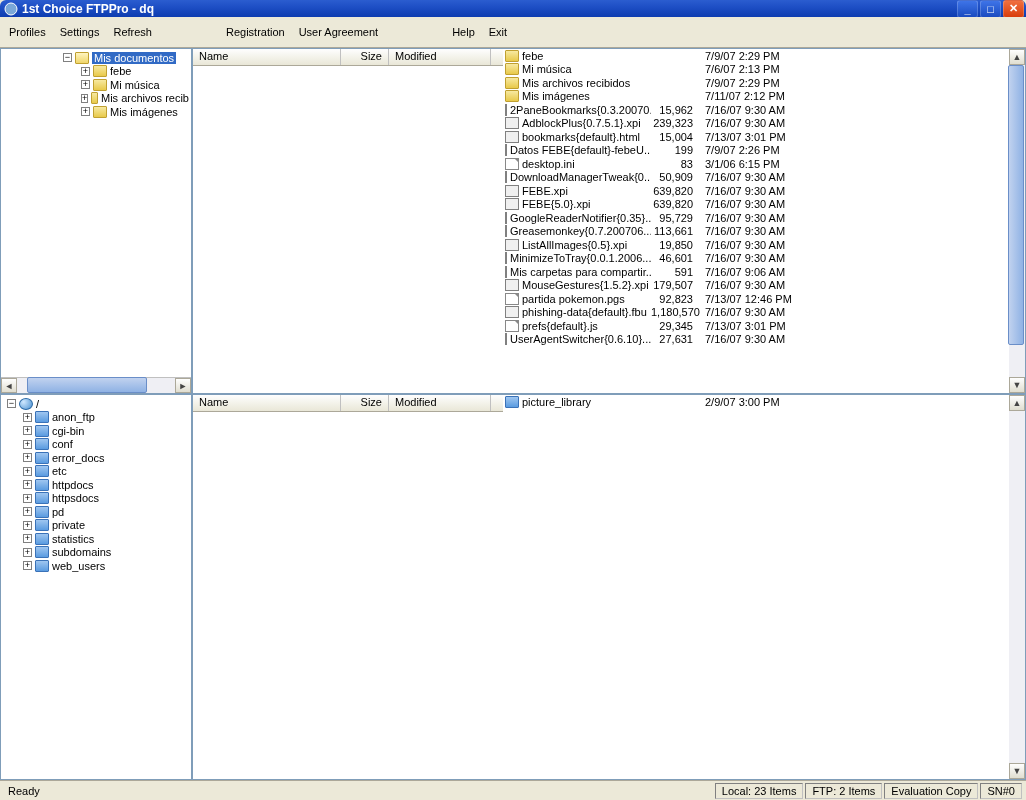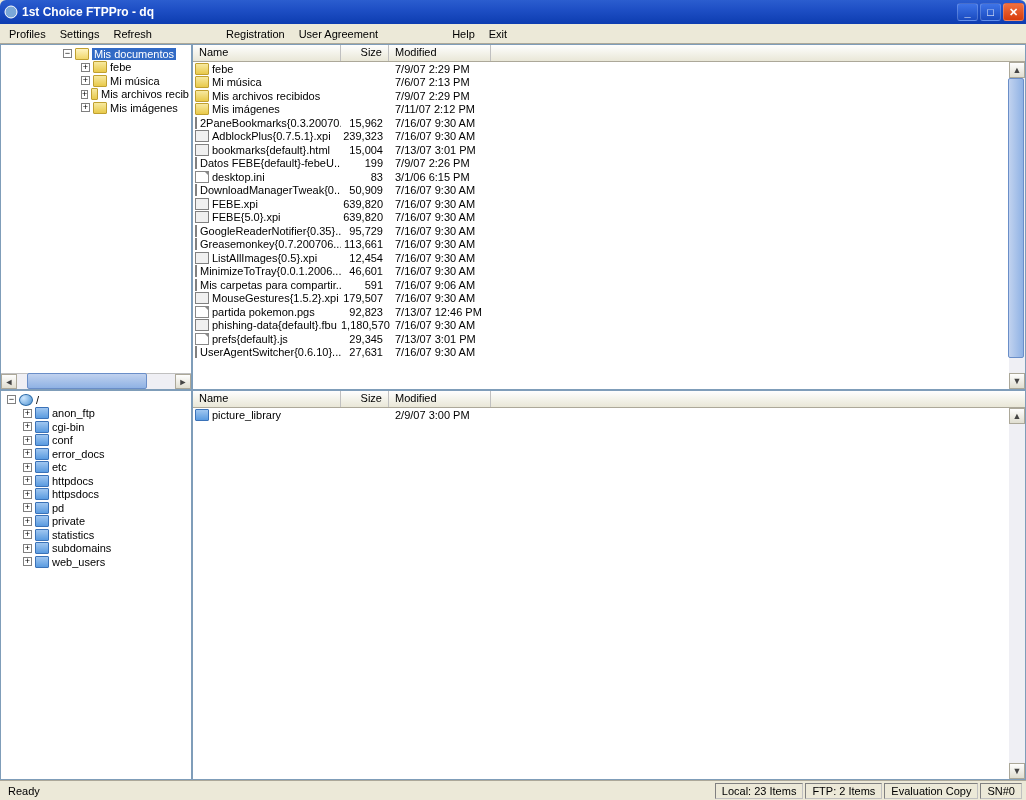--- a/index.html
+++ b/index.html
@@ -7,52 +7,52 @@
   font-family: Tahoma, Arial, sans-serif;
   font-size: 11px;
   background: #ece9d8;
   width: 1026px;
   height: 800px;
   overflow: hidden;
   display: flex;
   flex-direction: column;
 }
 .titlebar {
-  height: 24px;
+  height: 17px;
   background: linear-gradient(to bottom, #2b5dcf 0%, #1e4fc5 40%, #0d3cb0 100%);
   display: flex;
   align-items: center;
   color: #fff;
   padding: 0 2px 0 4px;
   border-top-left-radius: 6px;
   border-top-right-radius: 6px;
 }
 .titlebar .icon { width: 14px; height: 14px; margin-right: 4px; display:inline-block; }
 .titlebar .title { font-weight: bold; font-size: 12px; flex: 1; }
 .tbbtn {
   width: 21px; height: 18px; margin-left: 2px;
   border: 1px solid #fff3; border-radius: 3px;
   display:flex; align-items:center; justify-content:center;
   color:#fff; font-weight:bold; font-size:11px;
 }
 .tbmin { background: linear-gradient(#3e74e8,#1a4bc0); }
 .tbmax { background: linear-gradient(#3e74e8,#1a4bc0); }
 .tbclose { background: linear-gradient(#f07040,#d83d0c); }
 .menubar {
-  height: 20px; background: #ece9d8; border-bottom: 1px solid #aca899;
+  height: 31px; background: #ece9d8; border-bottom: 1px solid #aca899;
   display: flex; align-items: center; padding: 0 2px;
 }
 .menubar .mi { padding: 2px 7px; cursor: default; }
 .menubar .gap { flex:0 0 60px; }
 .content { flex:1; display:flex; flex-direction:column; background:#fff; }
 .split { display:flex; min-height:0; }
 .tophalf { flex:0 0 346px; }
 .bottomhalf { flex:1; }
 .leftpane { width: 192px; background:#fff; border:1px solid #7f9db9; overflow:hidden; position:relative; }
-.rightpane { flex:1; background:#fff; border:1px solid #7f9db9; overflow:hidden; display:flex; flex-direction:column; }
+.rightpane { flex:1; background:#fff; border:1px solid #7f9db9; overflow:hidden; display:flex; flex-direction:row; }
 .tree { padding: 2px 2px; overflow:auto; height:calc(100% - 16px); }
 .tophalf .tree { height:100%; }
 .tree-row { display:flex; align-items:center; height:13.5px; white-space:nowrap; }
 .exp { width:9px; height:9px; border:1px solid #808080; background:#fff; display:inline-flex; align-items:center; justify-content:center; font-size:9px; line-height:7px; color:#000; margin-right:3px; }
 .fico { width:14px; height:12px; margin-right:3px; display:inline-block; }
 .folder-closed { background: linear-gradient(#f7e9a0,#e8c94a); border:1px solid #c0a030; border-radius:1px; }
 .folder-open { background: linear-gradient(#fff4c0,#f0d66a); border:1px solid #c0a030; border-radius:1px; }
 .folder-blue { background: linear-gradient(#9fc6f0,#5a9be0); border:1px solid #3a72b8; border-radius:1px; }
 .file-generic { background:#fff; border:1px solid #888; position:relative; }
 .file-generic::after { content:''; position:absolute; right:0; top:0; border-top:3px solid #888; border-left:3px solid transparent; }
@@ -267,21 +267,21 @@
                 <span>Greasemonkey{0.7.200706...</span>
               </div>
               <div class="c2">113,661</div>
               <div class="c3">7/16/07 9:30 AM</div>
             </div>
             <div class="row">
               <div class="c1">
                 <span class="fico file-xpi"></span>
                 <span>ListAllImages{0.5}.xpi</span>
               </div>
-              <div class="c2">12,454</div>
+              <div class="c2">19,850</div>
               <div class="c3">7/16/07 9:30 AM</div>
             </div>
             <div class="row">
               <div class="c1">
                 <span class="fico file-xpi"></span>
                 <span>MinimizeToTray{0.0.1.2006...</span>
               </div>
               <div class="c2">46,601</div>
               <div class="c3">7/16/07 9:30 AM</div>
             </div>

